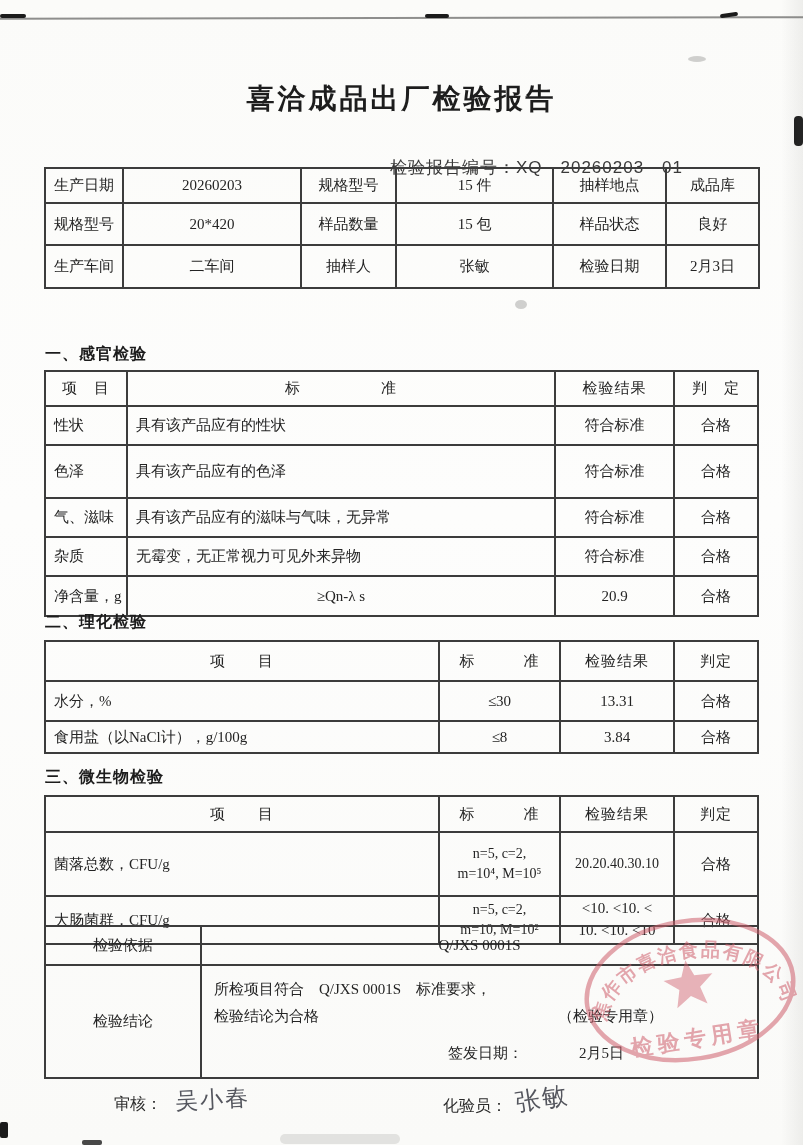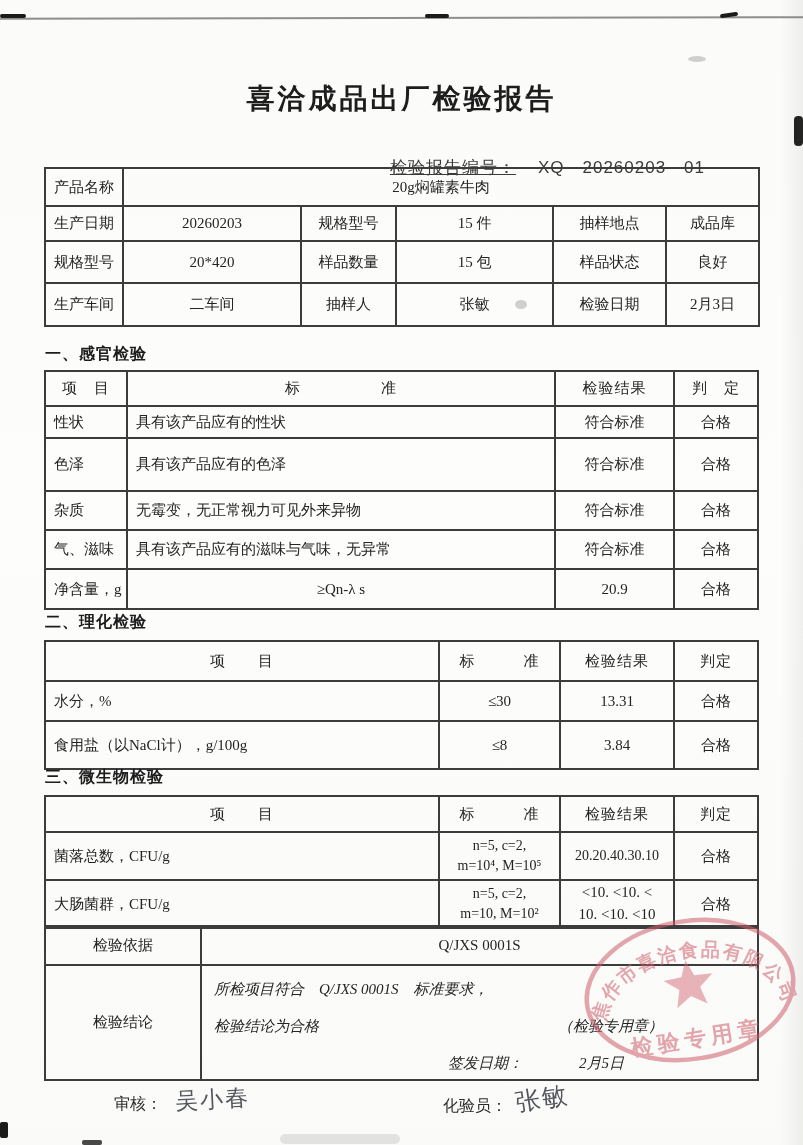--- a/index.html
+++ b/index.html
@@ -20,39 +20,39 @@
   .doc-title {
     position:absolute; top:80px; left:0; width:803px; text-align:center;
     font-family:"Liberation Sans","DejaVu Sans",sans-serif;
     font-size:28px; font-weight:bold; letter-spacing:3px; color:#1d1d1d;
   }
   .report-line {
     position:absolute; top:136px; left:371px; white-space:pre;
     font-family:"Liberation Sans","DejaVu Sans",sans-serif;
     font-size:17px; color:#3a3a3a;
   }
-  .report-line .lbl { margin-right:22px; letter-spacing:1px;text-decoration:underline; }
+  .report-line .lbl { letter-spacing:1px; }
   .report-line .val { letter-spacing:1px; }
 
   table { border-collapse:collapse; table-layout:fixed; position:absolute; }
   td { border:2px solid #3c3c3c; font-size:15px; color:#242424;
        padding:0 4px; overflow:hidden; }
   .ctr { text-align:center; }
   .lft { text-align:left; padding-left:8px; }
   .hdr { text-align:center; letter-spacing:1px; }
   .pre { white-space:pre-line; line-height:1.45; font-size:14px; text-align:center; }
 
   .section-heading {
     position:absolute; font-size:16px; font-weight:bold; color:#1c1c1c;
     letter-spacing:1px;
   }
 
-  .concl-cell { vertical-align:top; padding:14px 14px 6px 12px;font-style:italic; }
+  .concl-cell { vertical-align:top; padding:14px 14px 12px 12px; }
   .c-line1 { font-size:15px; }
-  .c-line2 { margin-top:18px; display:flex; justify-content:space-between;
+  .c-line2 { margin-top:8px; display:flex; justify-content:space-between;
              padding-right:80px; font-size:15px; }
   .c-line3 { margin-top:18px; padding-left:234px; font-size:15px; }
   .c-line3 .gap { display:inline-block; width:56px; }
 
   .stamp { position:absolute; left:576px; top:904px; pointer-events:none; }
 
   .sig-label { position:absolute; font-size:16px; color:#2b2b2b; }
   .handwriting { position:absolute; color:#43454e; opacity:.9;
     font-size:23px; letter-spacing:2px; }
 </style>
@@ -81,24 +81,20 @@
   <table style="left:44px;top:167px;width:714px;">
     <colgroup>
         <col style="width:78px">
         <col style="width:178px">
         <col style="width:95px">
         <col style="width:157px">
         <col style="width:113px">
         <col style="width:93px">
       </colgroup>
     <tbody>
-        <tr style="height:38px">
-      <td class="lft">产品名称</td>
-      <td class="ctr" colspan="5">20g焖罐素牛肉</td>
-    </tr>
     <tr style="height:35px">
       <td class="lft">生产日期</td>
       <td class="ctr">20260203</td>
       <td class="ctr">规格型号</td>
       <td class="ctr">15 件</td>
       <td class="ctr">抽样地点</td>
       <td class="ctr">成品库</td>
     </tr>
     <tr style="height:42px">
       <td class="lft">规格型号</td>
@@ -127,41 +123,41 @@
         <col style="width:119px">
         <col style="width:84px">
       </colgroup>
     <tbody>
         <tr style="height:35px">
       <td class="hdr">项　目</td>
       <td class="hdr">标　　　　　准</td>
       <td class="hdr">检验结果</td>
       <td class="hdr">判　定</td>
     </tr>
-    <tr style="height:32px">
+    <tr style="height:39px">
       <td class="lft">性状</td>
       <td class="lft">具有该产品应有的性状</td>
       <td class="ctr">符合标准</td>
       <td class="ctr">合格</td>
     </tr>
     <tr style="height:53px">
       <td class="lft">色泽</td>
       <td class="lft">具有该产品应有的色泽</td>
       <td class="ctr">符合标准</td>
       <td class="ctr">合格</td>
     </tr>
     <tr style="height:39px">
+      <td class="lft">气、滋味</td>
+      <td class="lft">具有该产品应有的滋味与气味，无异常</td>
+      <td class="ctr">符合标准</td>
+      <td class="ctr">合格</td>
+    </tr>
+    <tr style="height:39px">
       <td class="lft">杂质</td>
       <td class="lft">无霉变，无正常视力可见外来异物</td>
-      <td class="ctr">符合标准</td>
-      <td class="ctr">合格</td>
-    </tr>
-    <tr style="height:39px">
-      <td class="lft">气、滋味</td>
-      <td class="lft">具有该产品应有的滋味与气味，无异常</td>
       <td class="ctr">符合标准</td>
       <td class="ctr">合格</td>
     </tr>
     <tr style="height:40px">
       <td class="lft">净含量，g</td>
       <td class="ctr">≥Qn-λ s</td>
       <td class="ctr">20.9</td>
       <td class="ctr">合格</td>
     </tr>
   </tbody>
@@ -181,21 +177,21 @@
       <td class="hdr">标　　　准</td>
       <td class="hdr">检验结果</td>
       <td class="hdr">判定</td>
     </tr>
     <tr style="height:40px">
       <td class="lft">水分，%</td>
       <td class="ctr">≤30</td>
       <td class="ctr">13.31</td>
       <td class="ctr">合格</td>
     </tr>
-    <tr style="height:48px">
+    <tr style="height:32px">
       <td class="lft">食用盐（以NaCl计），g/100g</td>
       <td class="ctr">≤8</td>
       <td class="ctr">3.84</td>
       <td class="ctr">合格</td>
     </tr>
   </tbody>
     </table>
 
   <div class="section-heading" style="left:45px;top:767px;">三、微生物检验</div>
   <table style="left:44px;top:795px;width:713px;">
@@ -205,21 +201,21 @@
         <col style="width:114px">
         <col style="width:84px">
       </colgroup>
     <tbody>
         <tr style="height:36px">
       <td class="hdr">项　　目</td>
       <td class="hdr">标　　　准</td>
       <td class="hdr">检验结果</td>
       <td class="hdr">判定</td>
     </tr>
-    <tr style="height:48px">
+    <tr style="height:64px">
       <td class="lft">菌落总数，CFU/g</td>
       <td class="pre">n=5, c=2,
 m=10⁴, M=10⁵</td>
       <td class="ctr" style="font-size:14px;padding:0 1px;">20.20.40.30.10</td>
       <td class="ctr">合格</td>
     </tr>
     <tr style="height:48px">
       <td class="lft">大肠菌群，CFU/g</td>
       <td class="pre">n=5, c=2,
 m=10, M=10²</td>

